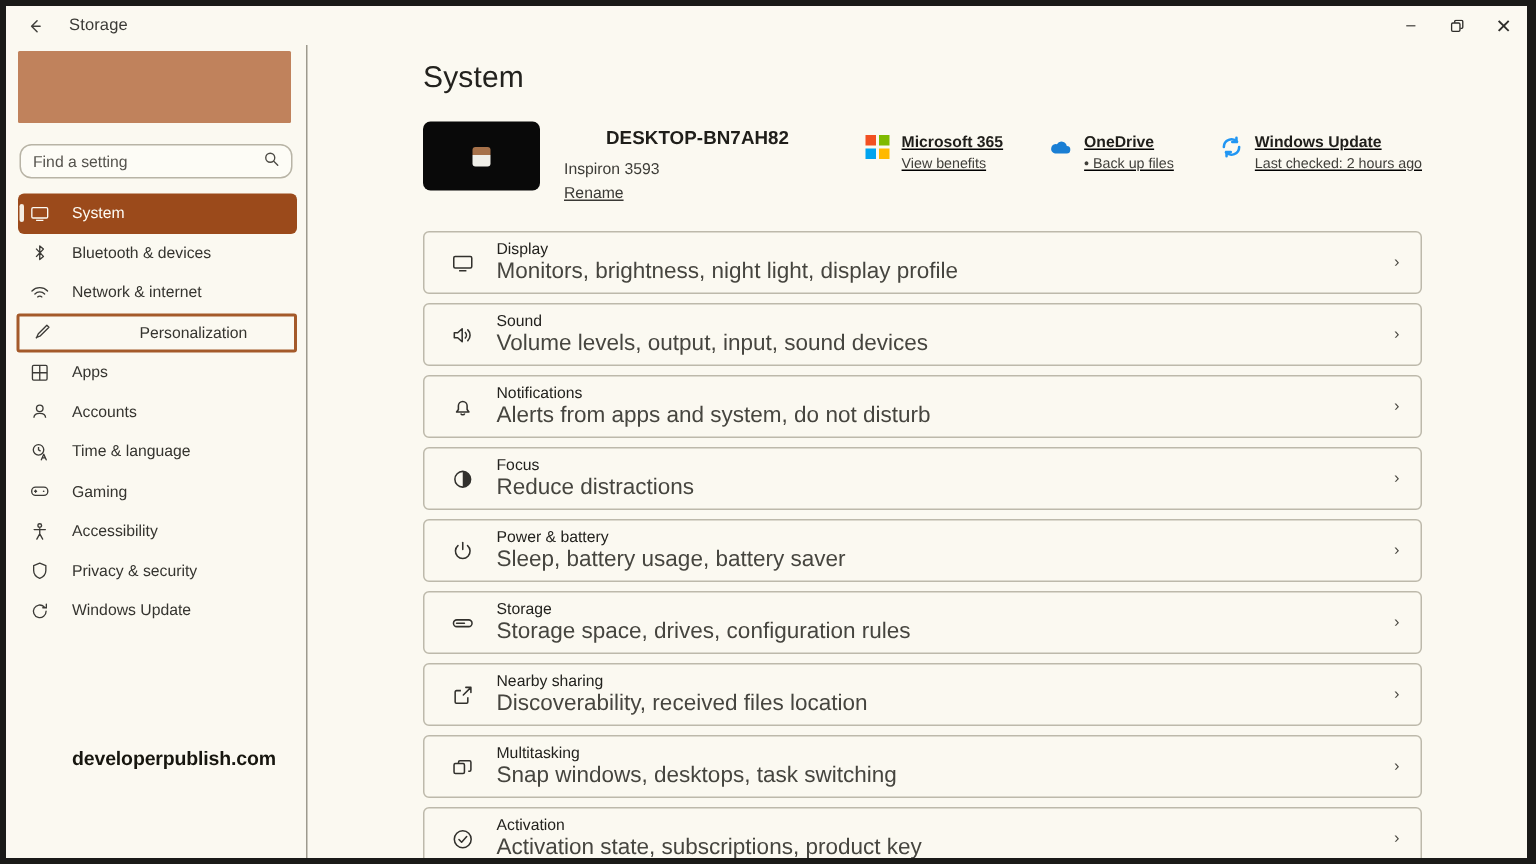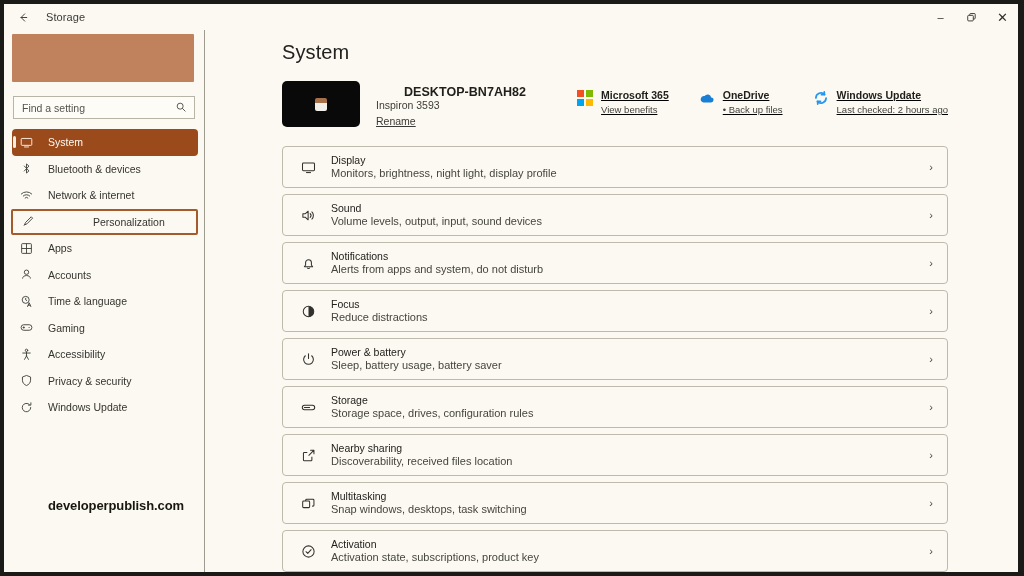--- a/index.html
+++ b/index.html
@@ -90,21 +90,21 @@
   .profile-redact {
     margin: 4px 10px 0 8px;
     height: 48px;
     background: #c0825c;
     border-radius: 1px;
   }
   .search-wrap {
     margin: 14px 9px 0 9px;
     height: 23px;
     border: 1px solid #b8b4a6;
-    border-radius: 0;
+    border-radius: 8px;
     background: #fdfcf6;
     display: flex;
     align-items: center;
     padding: 0 8px;
     box-sizing: border-box;
   }
   .search-wrap input {
     border: 0;
     outline: 0;
     background: transparent;
@@ -221,21 +221,21 @@
   .device-name {
     font-size: 12.5px;
     font-weight: bold;
     color: #1f1e1a;
     letter-spacing: .05px;
     padding-left: 28px;
   }
   .device-model {
     font-size: 10.5px;
     color: #3d3c37;
-    margin-top: 0;
+    margin-top: 8px;
   }
   .device-rename {
     font-size: 10.5px;
     color: #3a3935;
     margin-top: 3px;
     text-decoration: underline;
     display: inline-block;
   }
 
   .status-group {
@@ -291,21 +291,21 @@
     justify-content: center;
     color: #32312d;
   }
   .row-text { margin-left: 12px; flex: 1; }
   .row-title {
     font-size: 10.5px;
     color: #23221e;
     line-height: 1.2;
   }
   .row-sub {
-    font-size: 11px;
+    font-size: 15px;
     color: #46453f;
     margin-top: 0;
     line-height: 1.2;
   }
   .row-chevron {
     color: #4a4942;
     font-size: 11px;
     margin-left: 8px;
   }
 </style>

